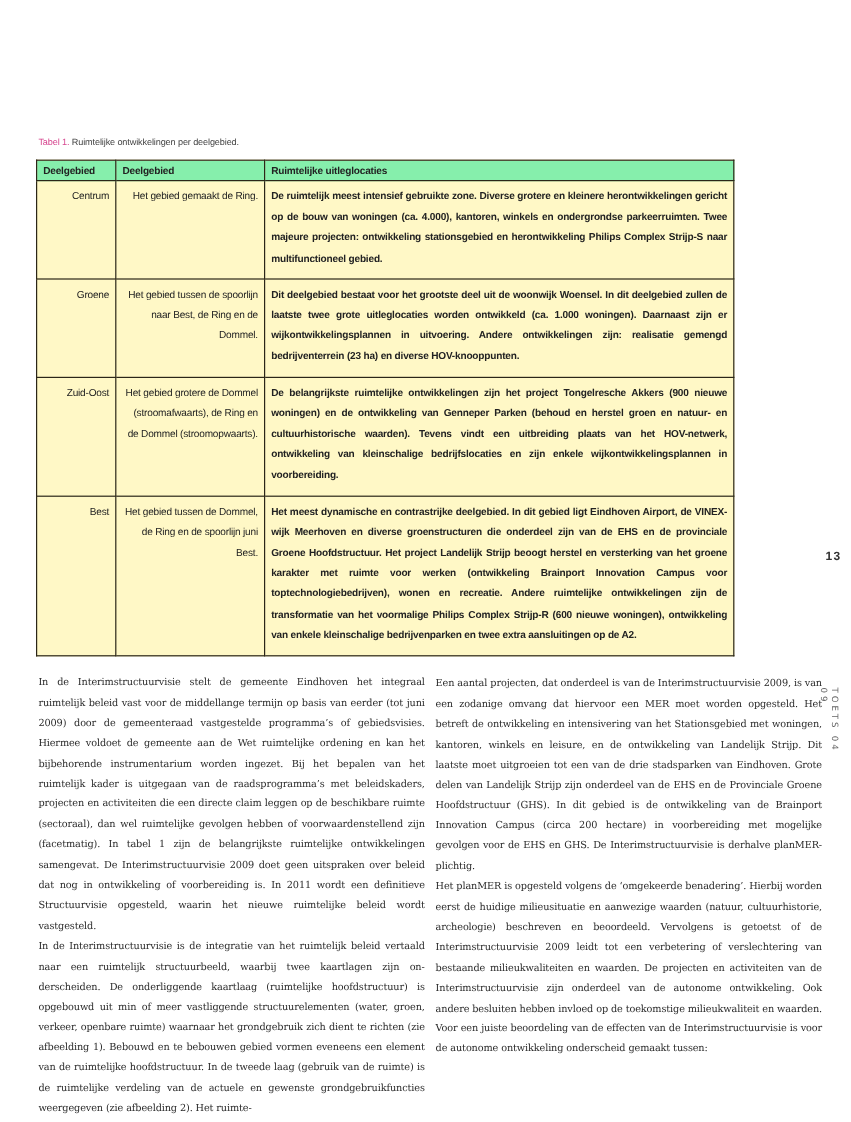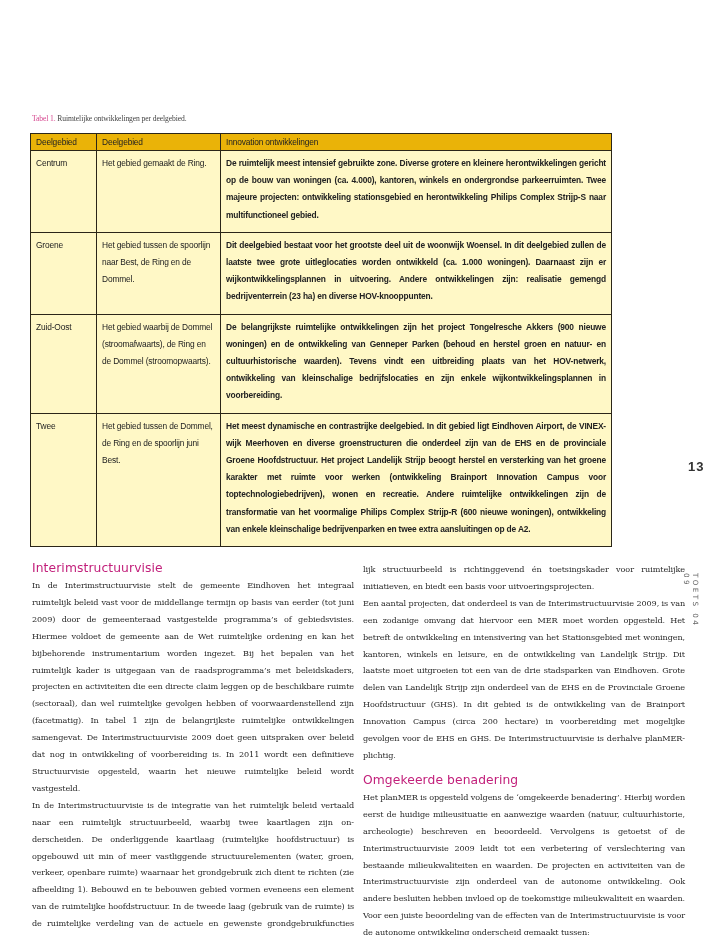--- a/index.html
+++ b/index.html
@@ -2,40 +2,40 @@
 <html><head>
   <meta charset="utf-8">
   <style>
     html, body { margin: 0; padding: 0; }
     body {
       width: 709px; height: 935px; background: #ffffff; position: relative; overflow: hidden;
       font-family: "Liberation Sans", sans-serif; color: #222;
     }
     .caption {
       position: absolute; left: 32px; top: 114px; font-size: 7.6px; color: #444;
-      font-family: Liberation Serif, serif; letter-spacing: -0.1px;
+      font-family: Liberation Sans, sans-serif; letter-spacing: -0.1px;
     }
     .caption .lbl { color: #d6468f; }
     table.dev {
       position: absolute; left: 30px; top: 133px; width: 582px;
       border-collapse: collapse; background: #fff8c6;
       font-family: "Liberation Sans", sans-serif; font-size: 8.4px; color: #222;
       letter-spacing: -0.15px;
     }
     table.dev th, table.dev td {
       border: 1.2px solid #2b2618; vertical-align: top; text-align: left;
       padding: 4px 5px 0 5px; line-height: 17.2px;
     }
-    table.dev th { background: #eab308; font-weight: normal; height: 15px; padding-top: 1px; line-height: 15px; }
-    table.dev td { padding-bottom: 8px; }
+    table.dev th { background: #86efac; font-weight: bold; height: 15px; padding-top: 1px; line-height: 15px; }
+    table.dev td { padding-bottom: 8px; text-align: right; }
     table.dev td.desc { text-align: justify; font-weight: bold; }
     col.c1 { width: 66px; }
     col.c2 { width: 124px; }
     .page-num {
-      position: absolute; left: 688px; top: 459px; font-size: 13px; font-weight: bold; color: #333;
+      position: absolute; left: 688px; top: 459px; font-size: 10px; font-weight: bold; color: #333;
       font-family: "Liberation Sans", sans-serif; letter-spacing: 1px;
     }
     .running-head {
       position: absolute; left: 682px; top: 573px; width: 18px; height: 60px;
       writing-mode: vertical-rl; font-size: 7.2px; letter-spacing: 2.4px; color: #666;
       font-family: "DejaVu Sans", sans-serif;
     }
     .col {
       position: absolute; top: 560px; width: 322px;
       font-family: "DejaVu Serif", serif; font-size: 8.1px; line-height: 16.9px; color: #2a2a2a;
@@ -60,54 +60,51 @@
 <table class="dev">
   <colgroup>
       <col class="c1">
       <col class="c2">
       <col>
     </colgroup>
   <thead>
     <tr>
       <th>Deelgebied</th>
       <th>Deelgebied</th>
-      <th>Innovation ontwikkelingen</th>
+      <th>Ruimtelijke uitleglocaties</th>
     </tr>
   </thead>
   <tbody>
     <tr>
       <td>Centrum</td>
       <td>Het gebied gemaakt de Ring.</td>
       <td class="desc">De ruimtelijk meest intensief gebruikte zone. Diverse grotere en kleinere herontwikkelingen gericht op de bouw van woningen (ca. 4.000), kantoren, winkels en ondergrondse parkeerruimten. Twee majeure projecten: ontwikkeling stationsgebied en herontwikkeling Philips Complex Strijp-S naar multifunc­tioneel gebied.</td>
     </tr>
     <tr>
       <td>Groene</td>
       <td>Het gebied tussen de spoorlijn naar Best, de Ring en de Dommel.</td>
       <td class="desc">Dit deelgebied bestaat voor het grootste deel uit de woonwijk Woensel. In dit deelgebied zullen de laatste twee grote uitleglocaties worden ontwikkeld (ca. 1.000 woningen). Daarnaast zijn er wijkontwikkelings­plannen in uitvoering. Andere ontwikkelingen zijn: realisatie gemengd bedrijventerrein (23 ha) en diverse HOV-knooppunten.</td>
     </tr>
     <tr>
       <td>Zuid-Oost</td>
-      <td>Het gebied waarbij de Dommel (stroomafwaarts), de Ring en de Dommel (stroomopwaarts).</td>
+      <td>Het gebied grotere de Dommel (stroomafwaarts), de Ring en de Dommel (stroomopwaarts).</td>
       <td class="desc">De belangrijkste ruimtelijke ontwikkelingen zijn het project Tongelresche Akkers (900 nieuwe woningen) en de ontwikkeling van Genneper Parken (behoud en herstel groen en natuur- en cultuurhistorische waar­den). Tevens vindt een uitbreiding plaats van het HOV-netwerk, ontwikkeling van kleinschalige bedrijfs­locaties en zijn enkele wijkontwikkelingsplannen in voorbereiding.</td>
     </tr>
     <tr>
-      <td>Twee</td>
+      <td>Best</td>
       <td>Het gebied tussen de Dommel, de Ring en de spoorlijn juni Best.</td>
       <td class="desc">Het meest dynamische en contrastrijke deelgebied. In dit gebied ligt Eindhoven Airport, de VINEX-wijk Meerhoven en diverse groenstructuren die onderdeel zijn van de EHS en de provinciale Groene Hoofdstruc­tuur. Het project Landelijk Strijp beoogt herstel en versterking van het groene karakter met ruimte voor werken (ontwikkeling Brainport Innovation Campus voor toptechnologiebedrijven), wonen en recreatie. Andere ruimtelijke ontwikkelingen zijn de transformatie van het voormalige Philips Complex Strijp-R (600 nieuwe woningen), ontwikkeling van enkele kleinschalige bedrijvenparken en twee extra aansluitingen op de A2.</td>
     </tr>
   </tbody>
 </table>
 
 <div class="page-num">13</div>
 <div class="running-head">TOETS 04 09</div>
 
 <div class="col left">
-  <h2>Interimstructuurvisie</h2>
   <p>In de Interimstructuurvisie stelt de gemeente Eindhoven het integraal ruimtelijk beleid vast voor de middellange termijn op basis van eerder (tot juni 2009) door de gemeenteraad vastgestelde programma’s of gebieds­visies. Hiermee voldoet de gemeente aan de Wet ruimtelijke ordening en kan het bijbehorende instrumentarium worden ingezet. Bij het bepalen van het ruimtelijk kader is uitgegaan van de raadsprogramma’s met beleids­kaders, projecten en activiteiten die een directe claim leggen op de be­schikbare ruimte (sectoraal), dan wel ruimtelijke gevolgen hebben of voorwaardenstellend zijn (facetmatig). In tabel 1 zijn de belangrijkste ruimtelijke ontwikkelingen samengevat. De Interimstructuurvisie 2009 doet geen uitspraken over beleid dat nog in ontwikkeling of voorbereiding is. In 2011 wordt een definitieve Structuurvisie opgesteld, waarin het nieuwe ruimtelijke beleid wordt vastgesteld.</p>
   <p>In de Interimstructuurvisie is de integratie van het ruimtelijk beleid ver­taald naar een ruimtelijk structuurbeeld, waarbij twee kaartlagen zijn on­derscheiden. De onderliggende kaartlaag (ruimtelijke hoofdstructuur) is opgebouwd uit min of meer vastliggende structuurelementen (water, groen, verkeer, openbare ruimte) waarnaar het grondgebruik zich dient te richten (zie afbeelding 1). Bebouwd en te bebouwen gebied vormen even­eens een element van de ruimtelijke hoofdstructuur. In de tweede laag (gebruik van de ruimte) is de ruimtelijke verdeling van de actuele en ge­wenste grondgebruikfuncties weergegeven (zie afbeelding 2). Het ruimte-</p>
 </div>
 
 <div class="col right">
-  <p>lijk structuurbeeld is richtinggevend én toetsingskader voor ruimtelijke initiatieven, en biedt een basis voor uitvoeringsprojecten.</p>
   <p>Een aantal projecten, dat onderdeel is van de Interimstructuurvisie 2009, is van een zodanige omvang dat hiervoor een MER moet worden opgesteld. Het betreft de ontwikkeling en intensivering van het Stationsgebied met woningen, kantoren, winkels en leisure, en de ontwikkeling van Landelijk Strijp. Dit laatste moet uitgroeien tot een van de drie stadsparken van Eind­hoven. Grote delen van Landelijk Strijp zijn onderdeel van de EHS en de Provinciale Groene Hoofdstructuur (GHS). In dit gebied is de ontwikkeling van de Brainport Innovation Campus (circa 200 hectare) in voorbereiding met mogelijke gevolgen voor de EHS en GHS. De Interimstructuurvisie is derhalve planMER-plichtig.</p>
-  <h2 class="second">Omgekeerde benadering</h2>
   <p>Het planMER is opgesteld volgens de ‘omgekeerde benadering’. Hierbij worden eerst de huidige milieusituatie en aanwezige waarden (natuur, cul­tuurhistorie, archeologie) beschreven en beoordeeld. Vervolgens is getoetst of de Interimstructuurvisie 2009 leidt tot een verbetering of verslechtering van bestaande milieukwaliteiten en waarden. De projecten en activiteiten van de Interimstructuurvisie zijn onderdeel van de autonome ontwikke­ling. Ook andere besluiten hebben invloed op de toekomstige milieukwaliteit en waarden. Voor een juiste beoordeling van de effecten van de Interimstruc­tuurvisie is voor de autonome ontwikkeling onderscheid gemaakt tussen:</p>
 </div>
 
 </body></html>

